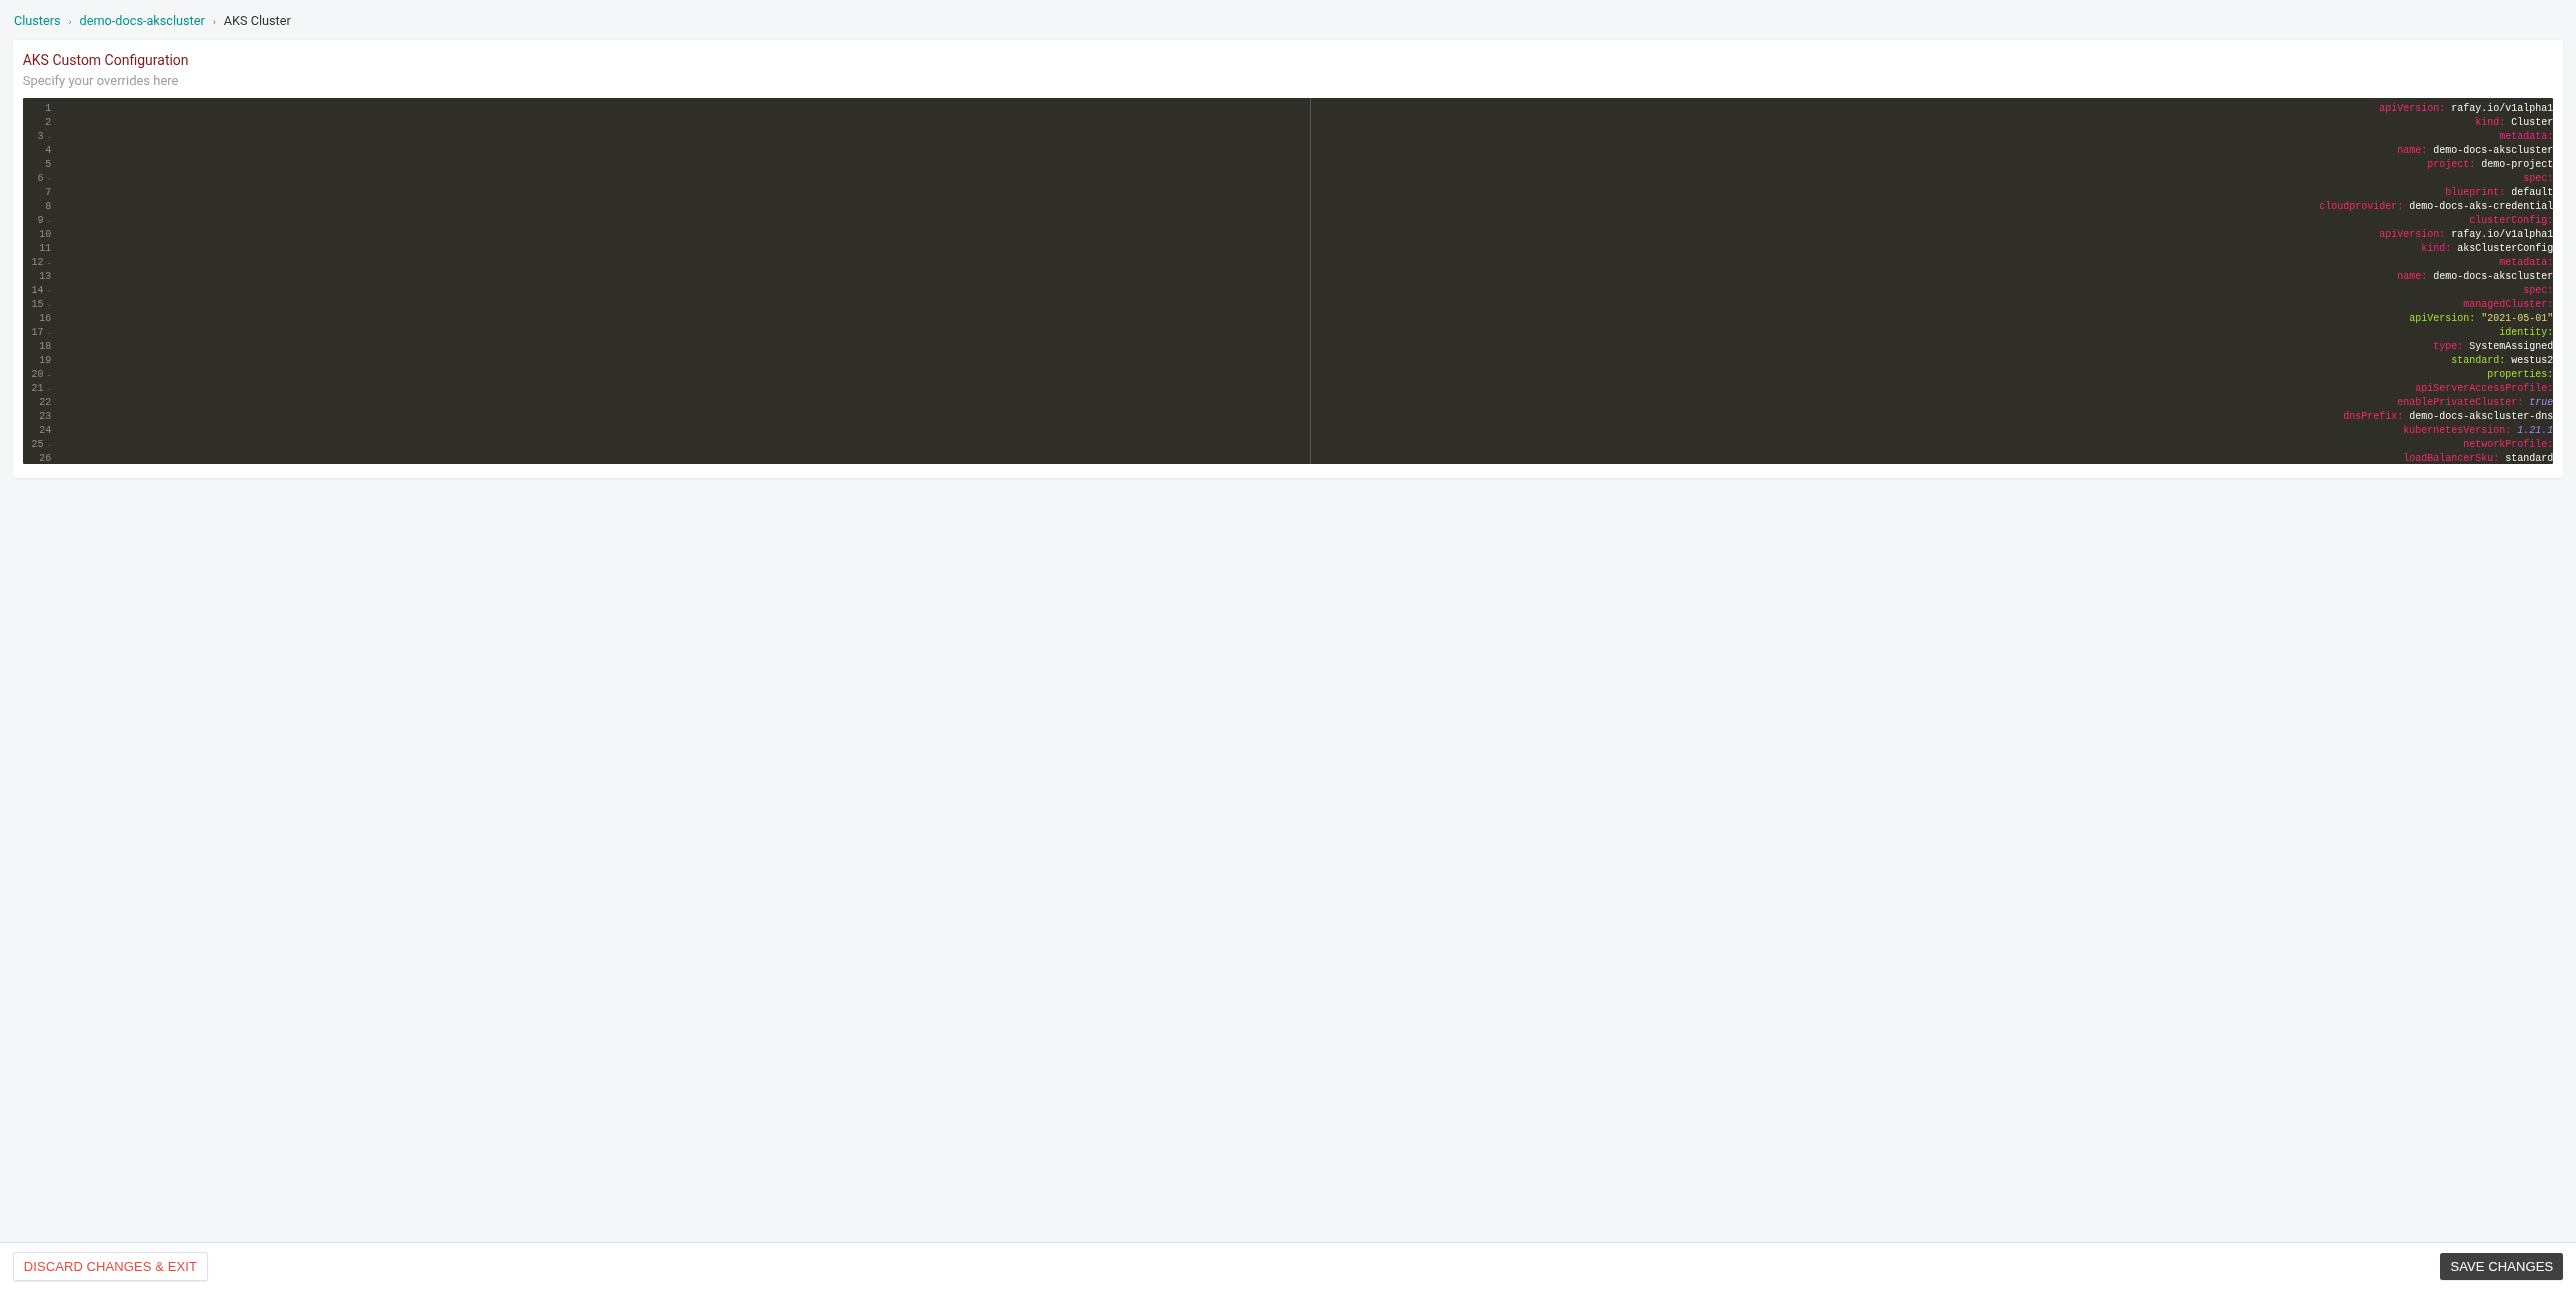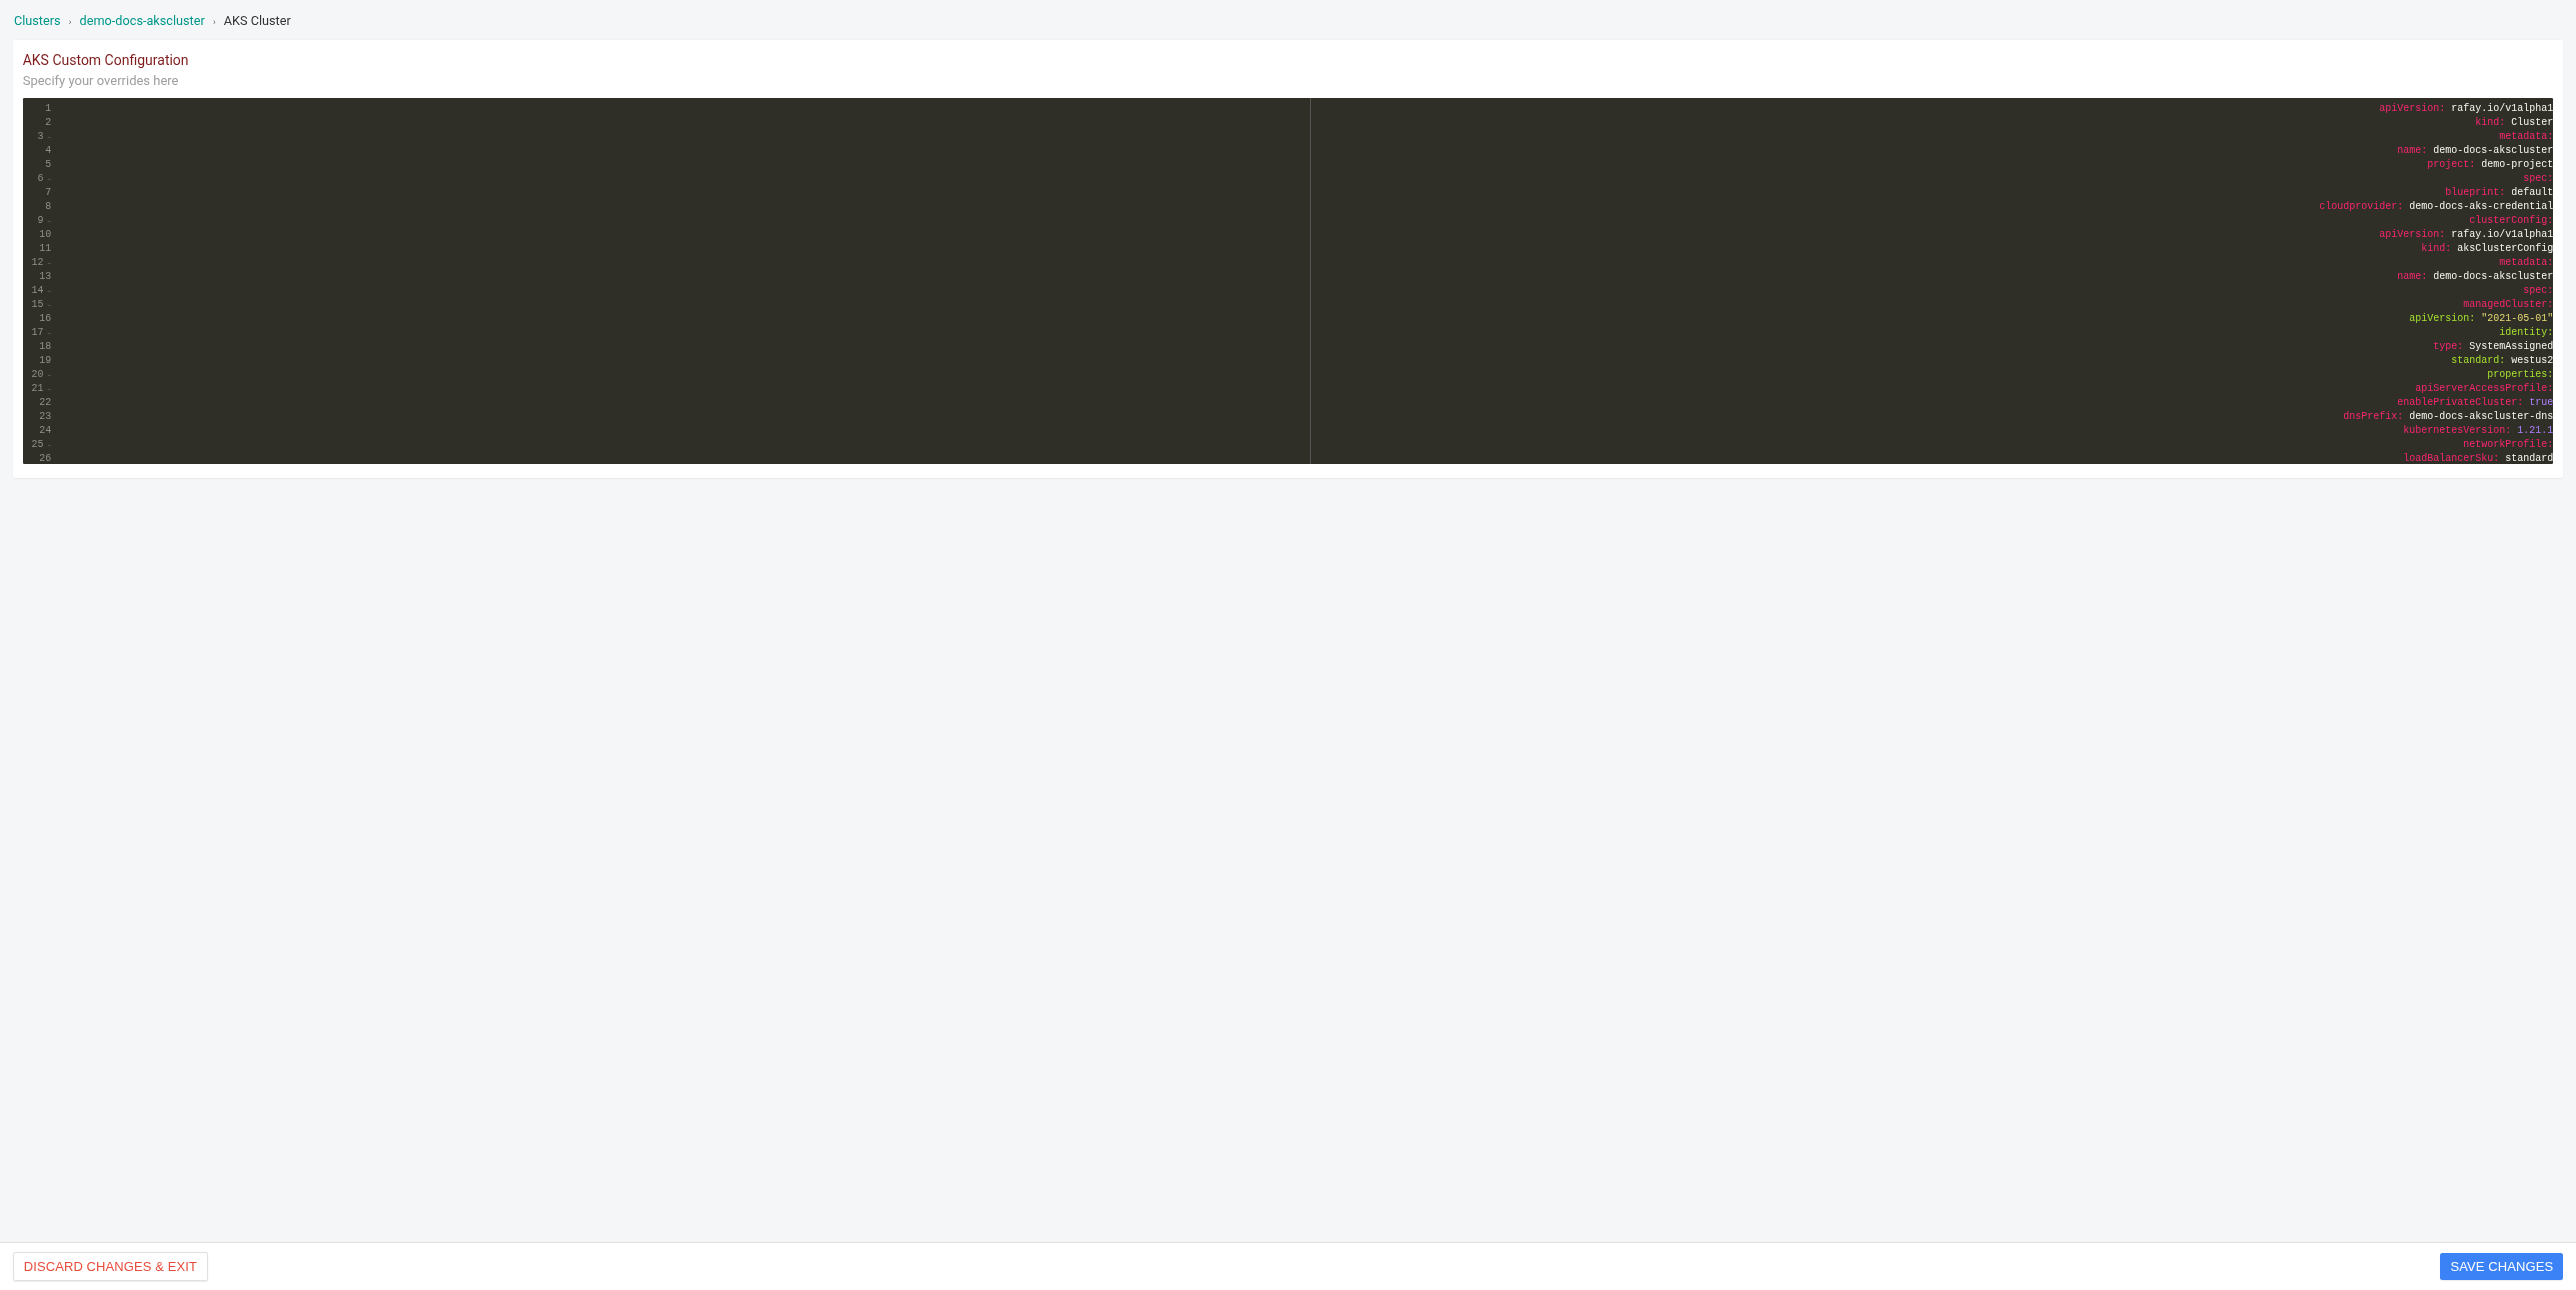--- a/index.html
+++ b/index.html
@@ -63,21 +63,21 @@
   .split-line {
     position:absolute;
     top:0; left:calc(50% + 5px);
     width:0.6px; height:100%;
     background:#555;
   }
   .code-line { display:block; height:14px; white-space:pre; }
   .tok-key     { color:#f92672; } 
   .tok-green   { color:#a6e22e; } 
   .tok-str     { color:#e6db74; } 
-  .tok-bool    { color:#ae81ff; } 
+  .tok-bool    { color:#ae81ff;font-style:italic; } 
   .tok-val     { color:#f8f8f2; } 
 
   .footer {
     position: fixed;
     left: 0; right: 0; bottom: 0;
     background: #fff;
     border-top: 0.6px solid #e0e0e0;
     padding: 8.9px 12.7px;
     display: flex;
     justify-content: space-between;
@@ -91,21 +91,21 @@
     font-weight: 500;
     letter-spacing: 0.1px;
   }
   .btn-discard {
     background: #fff;
     color: #e74c3c;
     border: 0.6px solid #e0e0e0;
     box-shadow: 0 0.6px 1.3px rgba(0,0,0,0.08);
   }
   .btn-save {
-    background: #3b82f6;
+    background: #404040;
     color: #fff;
     border: none;
     box-shadow: 0 0.6px 1.3px rgba(0,0,0,0.08);
     text-align: right;
   }
 </style>
 </head>
 <body>
 
 <div class="page">

